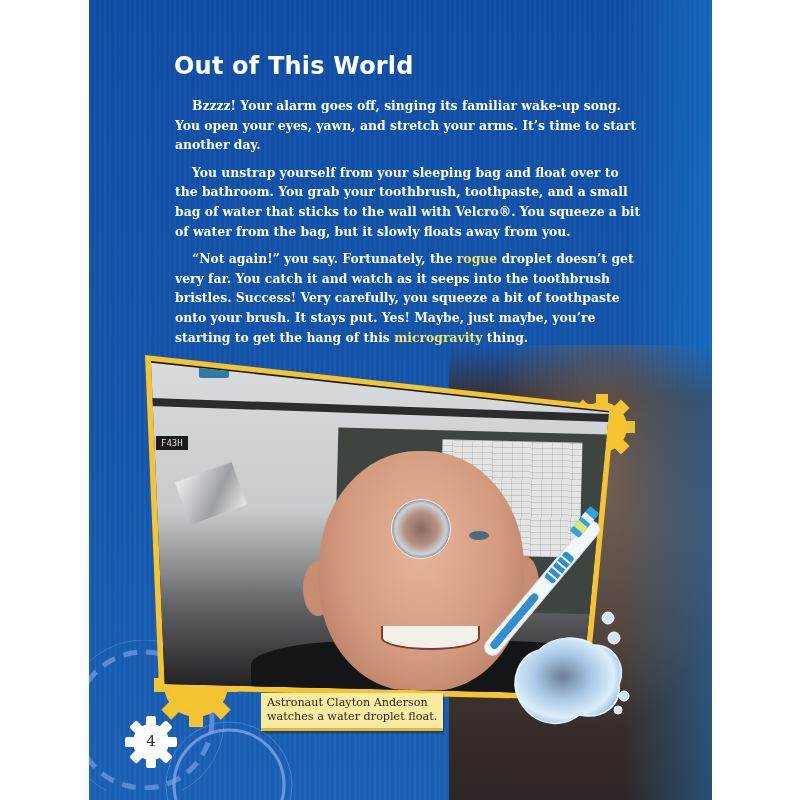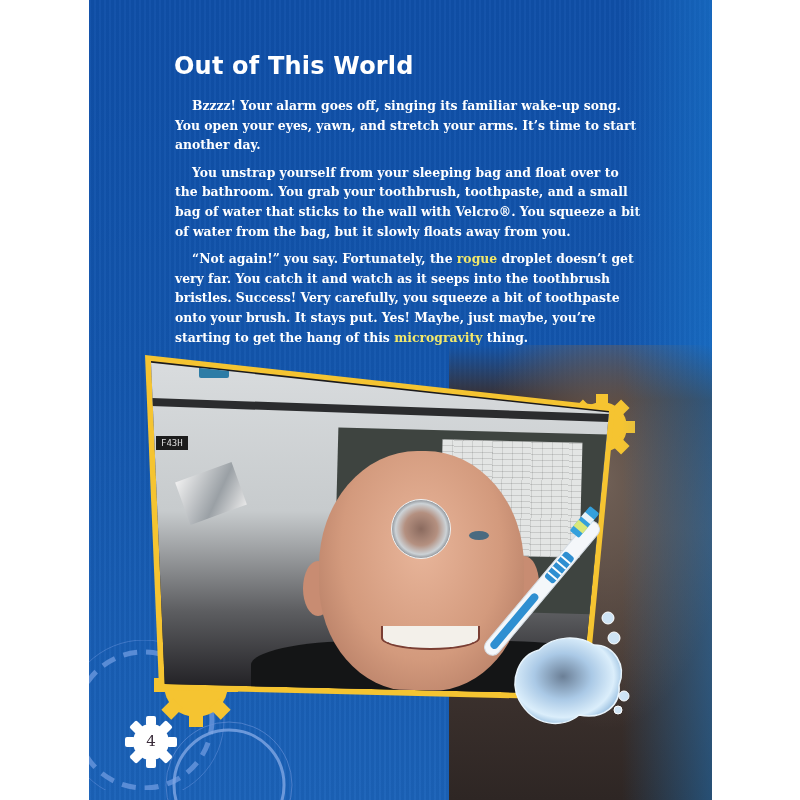--- a/index.html
+++ b/index.html
@@ -201,20 +201,24 @@
     </defs>
     <path d="M10 70 C0 50 10 25 30 20 C45 5 70 5 85 15 C105 15 118 35 110 55 C112 75 95 90 70 85 C55 98 25 98 10 70 Z" fill="url(#wg)" stroke="#e8f4fc" stroke-width="1.5"></path>
     <circle cx="105" cy="8" r="6" fill="#cfe4f5" stroke="#ffffff"></circle>
   </svg>
   <svg class="gear" style="left:505px; top:610px;" width="40" height="110" viewBox="0 0 40 110">
     <circle cx="14" cy="8" r="6" fill="#cfe4f5" stroke="#fff"></circle>
     <circle cx="30" cy="86" r="5" fill="#cfe4f5" stroke="#fff"></circle>
     <circle cx="24" cy="100" r="4" fill="#cfe4f5" stroke="#fff"></circle>
   </svg>
 
+  <div class="caption">
+    <div>Astronaut Clayton Anderson</div>
+    <div>watches a water droplet float.</div>
+  </div>
 
   <svg class="gear" style="left:35px; top:715px;" width="54" height="54" viewBox="0 0 54 54">
     <g fill="#ffffff">
       <circle cx="27" cy="27" r="18"></circle>
       <rect x="22" y="1" width="10" height="10" rx="2"></rect>
       <rect x="22" y="43" width="10" height="10" rx="2"></rect>
       <rect x="1" y="22" width="10" height="10" rx="2"></rect>
       <rect x="43" y="22" width="10" height="10" rx="2"></rect>
       <rect x="22" y="1" width="10" height="10" rx="2" transform="rotate(45 27 27)"></rect>
       <rect x="22" y="43" width="10" height="10" rx="2" transform="rotate(45 27 27)"></rect>

